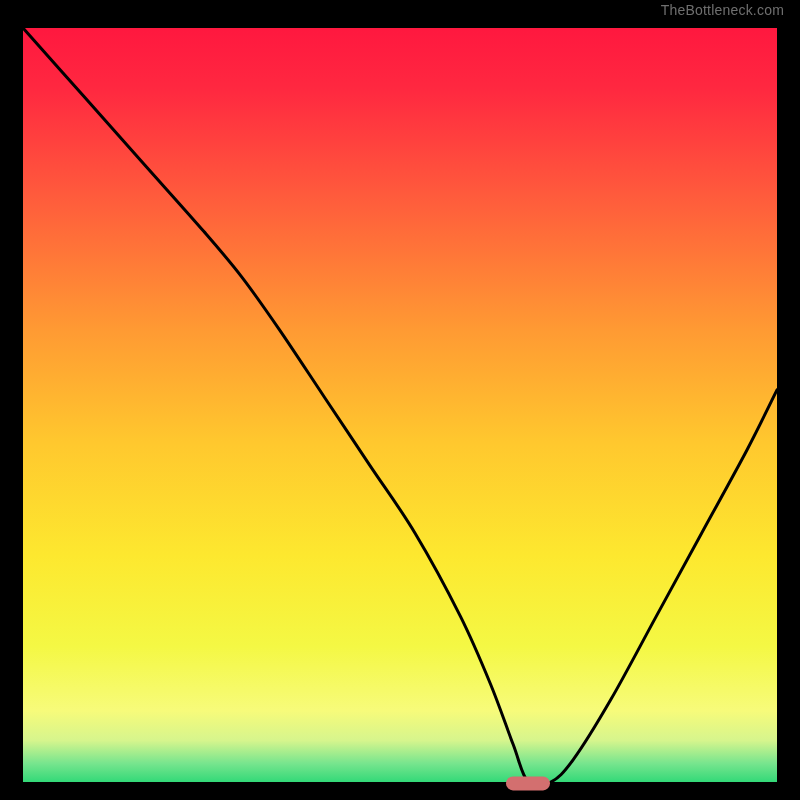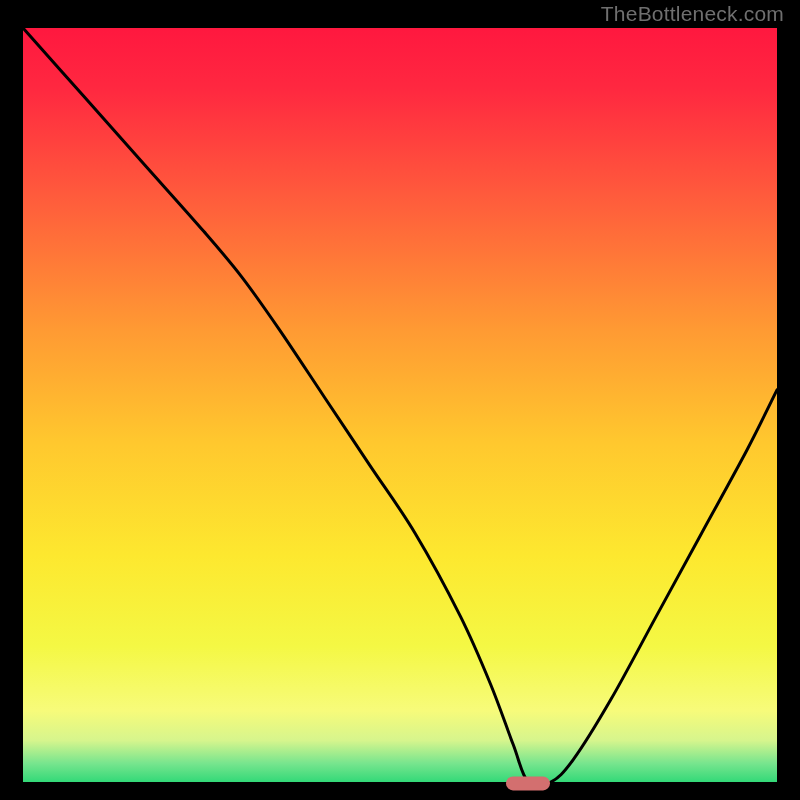--- a/index.html
+++ b/index.html
@@ -15,21 +15,21 @@
     position: relative;
     width: 800px;
     height: 800px;
     background: #000;
   }
   .watermark {
     position: absolute;
     top: 2px;
     right: 16px;
     color: #6f6f6f;
-    font-size: 21px;
+    font-size: 14px;
     font-weight: 500;
     letter-spacing: 0.2px;
   }
   
   .plot {
     position: absolute;
     left: 23px;
     top: 28px;
     width: 754px;
     height: 754px;

